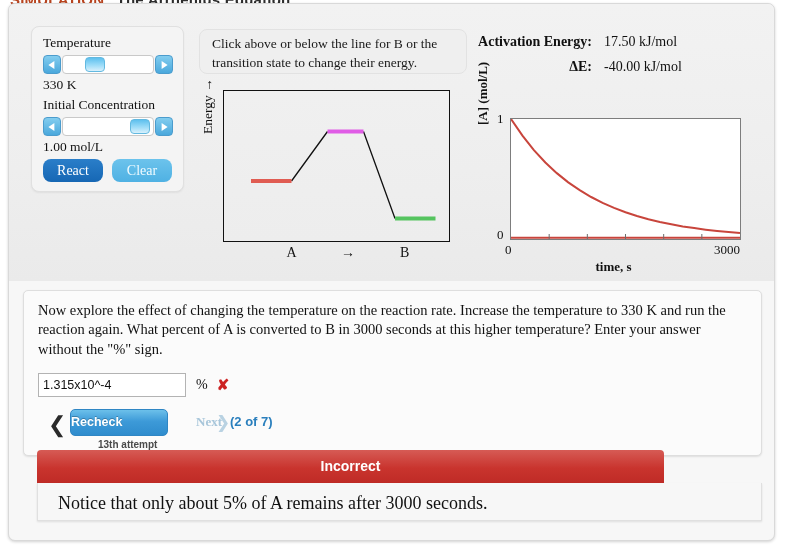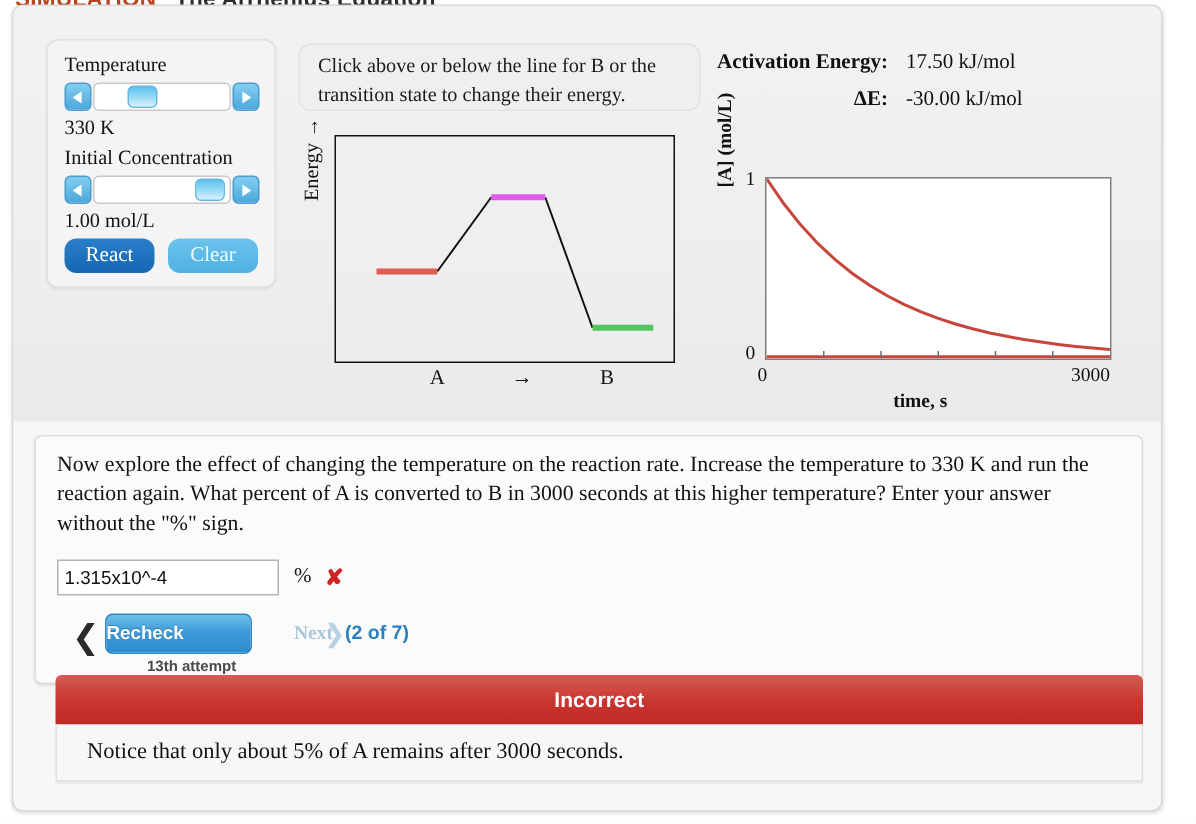--- a/index.html
+++ b/index.html
@@ -238,34 +238,34 @@
     font-family:"Liberation Sans", sans-serif;font-weight:bold;font-size:13px;
     color:#2a7fbd;
   }
   .attempt{
     position:absolute;left:60px;top:30px;
     font-family:"Liberation Sans", sans-serif;font-size:10px;color:#4a4a4a;font-weight:bold;
   }
 
   
   .fb-bar{
-    position:absolute;left:28px;top:446px;width:725px;height:33px;
+    position:absolute;left:28px;top:446px;width:627px;height:33px;
     background:linear-gradient(180deg,#d65b55 0%,#c9342e 55%,#bf2b26 100%);
     border-radius:4px 4px 0 0;
     color:#ffffff;
     font-family:"Liberation Sans", sans-serif;font-weight:bold;font-size:14px;
     line-height:33px;text-align:center;
     box-sizing:border-box;
   }
   .fb-body{
     position:absolute;left:28px;top:479px;width:725px;height:38px;
     background:#f7f7f7;
     border:1px solid #e0e0e0;border-top:none;
     box-sizing:border-box;
-    font-family:"Liberation Serif", serif;font-size:15px;color:#111;
+    font-family:"Liberation Serif", serif;font-size:18px;color:#111;
     padding:10px 0 0 20px;
     box-shadow:0 1px 2px rgba(0,0,0,.10);
   }
 </style>
 </head>
 <body>
 
 <div class="title-bar">
   <span class="title-sim">SIMULATION</span>
   <span class="title-main">The Arrhenius Equation</span>
@@ -331,21 +331,21 @@
       </div>
     </div>
 
     <div class="readouts">
       <div class="ro-row">
         <span class="ro-key">Activation Energy:</span>
         <span class="ro-val">17.50 kJ/mol</span>
       </div>
       <div class="ro-row">
         <span class="ro-key">ΔE:</span>
-        <span class="ro-val">-30.00 kJ/mol</span>
+        <span class="ro-val">-40.00 kJ/mol</span>
       </div>
     </div>
 
     <div class="conc-wrap">
       <div class="conc-ylabel">[A] (mol/L)</div>
       <div class="conc-tick" style="left:26px;top:2px">1</div>
       <div class="conc-tick" style="left:26px;top:118px">0</div>
       <div class="conc-plot">
         <svg id="conc-svg" width="100%" height="100%" viewBox="0 0 228 119" preserveAspectRatio="none">
             <path d="M0.00,0.00 L11.40,16.54 L22.80,30.82 L34.20,43.08 L45.60,53.67 L57.00,62.83 L68.40,70.57 L79.80,77.35 L91.20,83.18 L102.60,88.18 L114.00,92.46 L125.40,96.15 L136.80,99.36 L148.20,102.10 L159.60,104.36 L171.00,106.50 L182.40,108.17 L193.80,109.72 L205.20,111.03 L216.60,112.10 L228.00,113.05" stroke="#c8453c" stroke-width="2" fill="none"></path>

